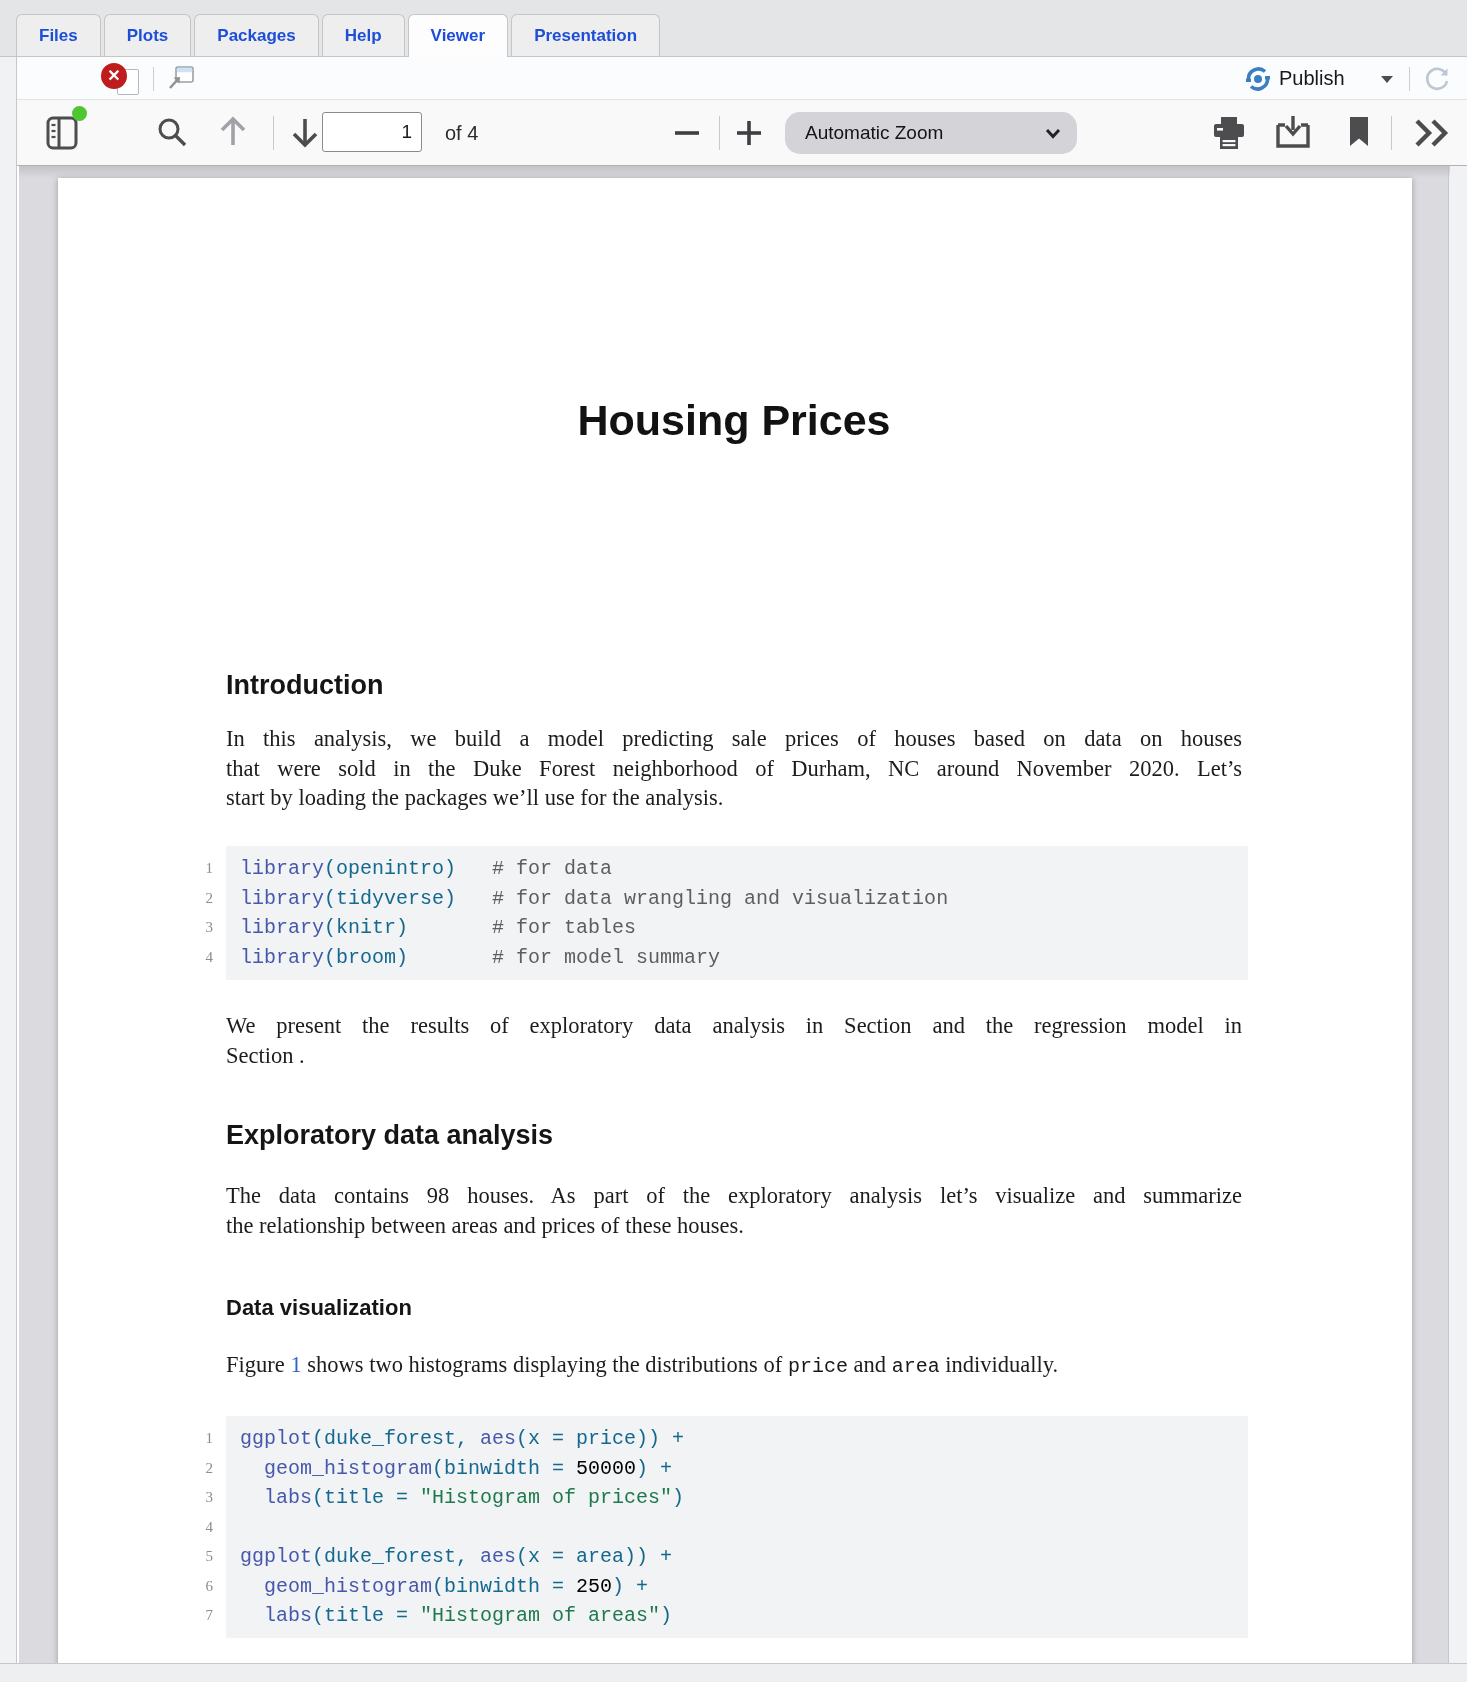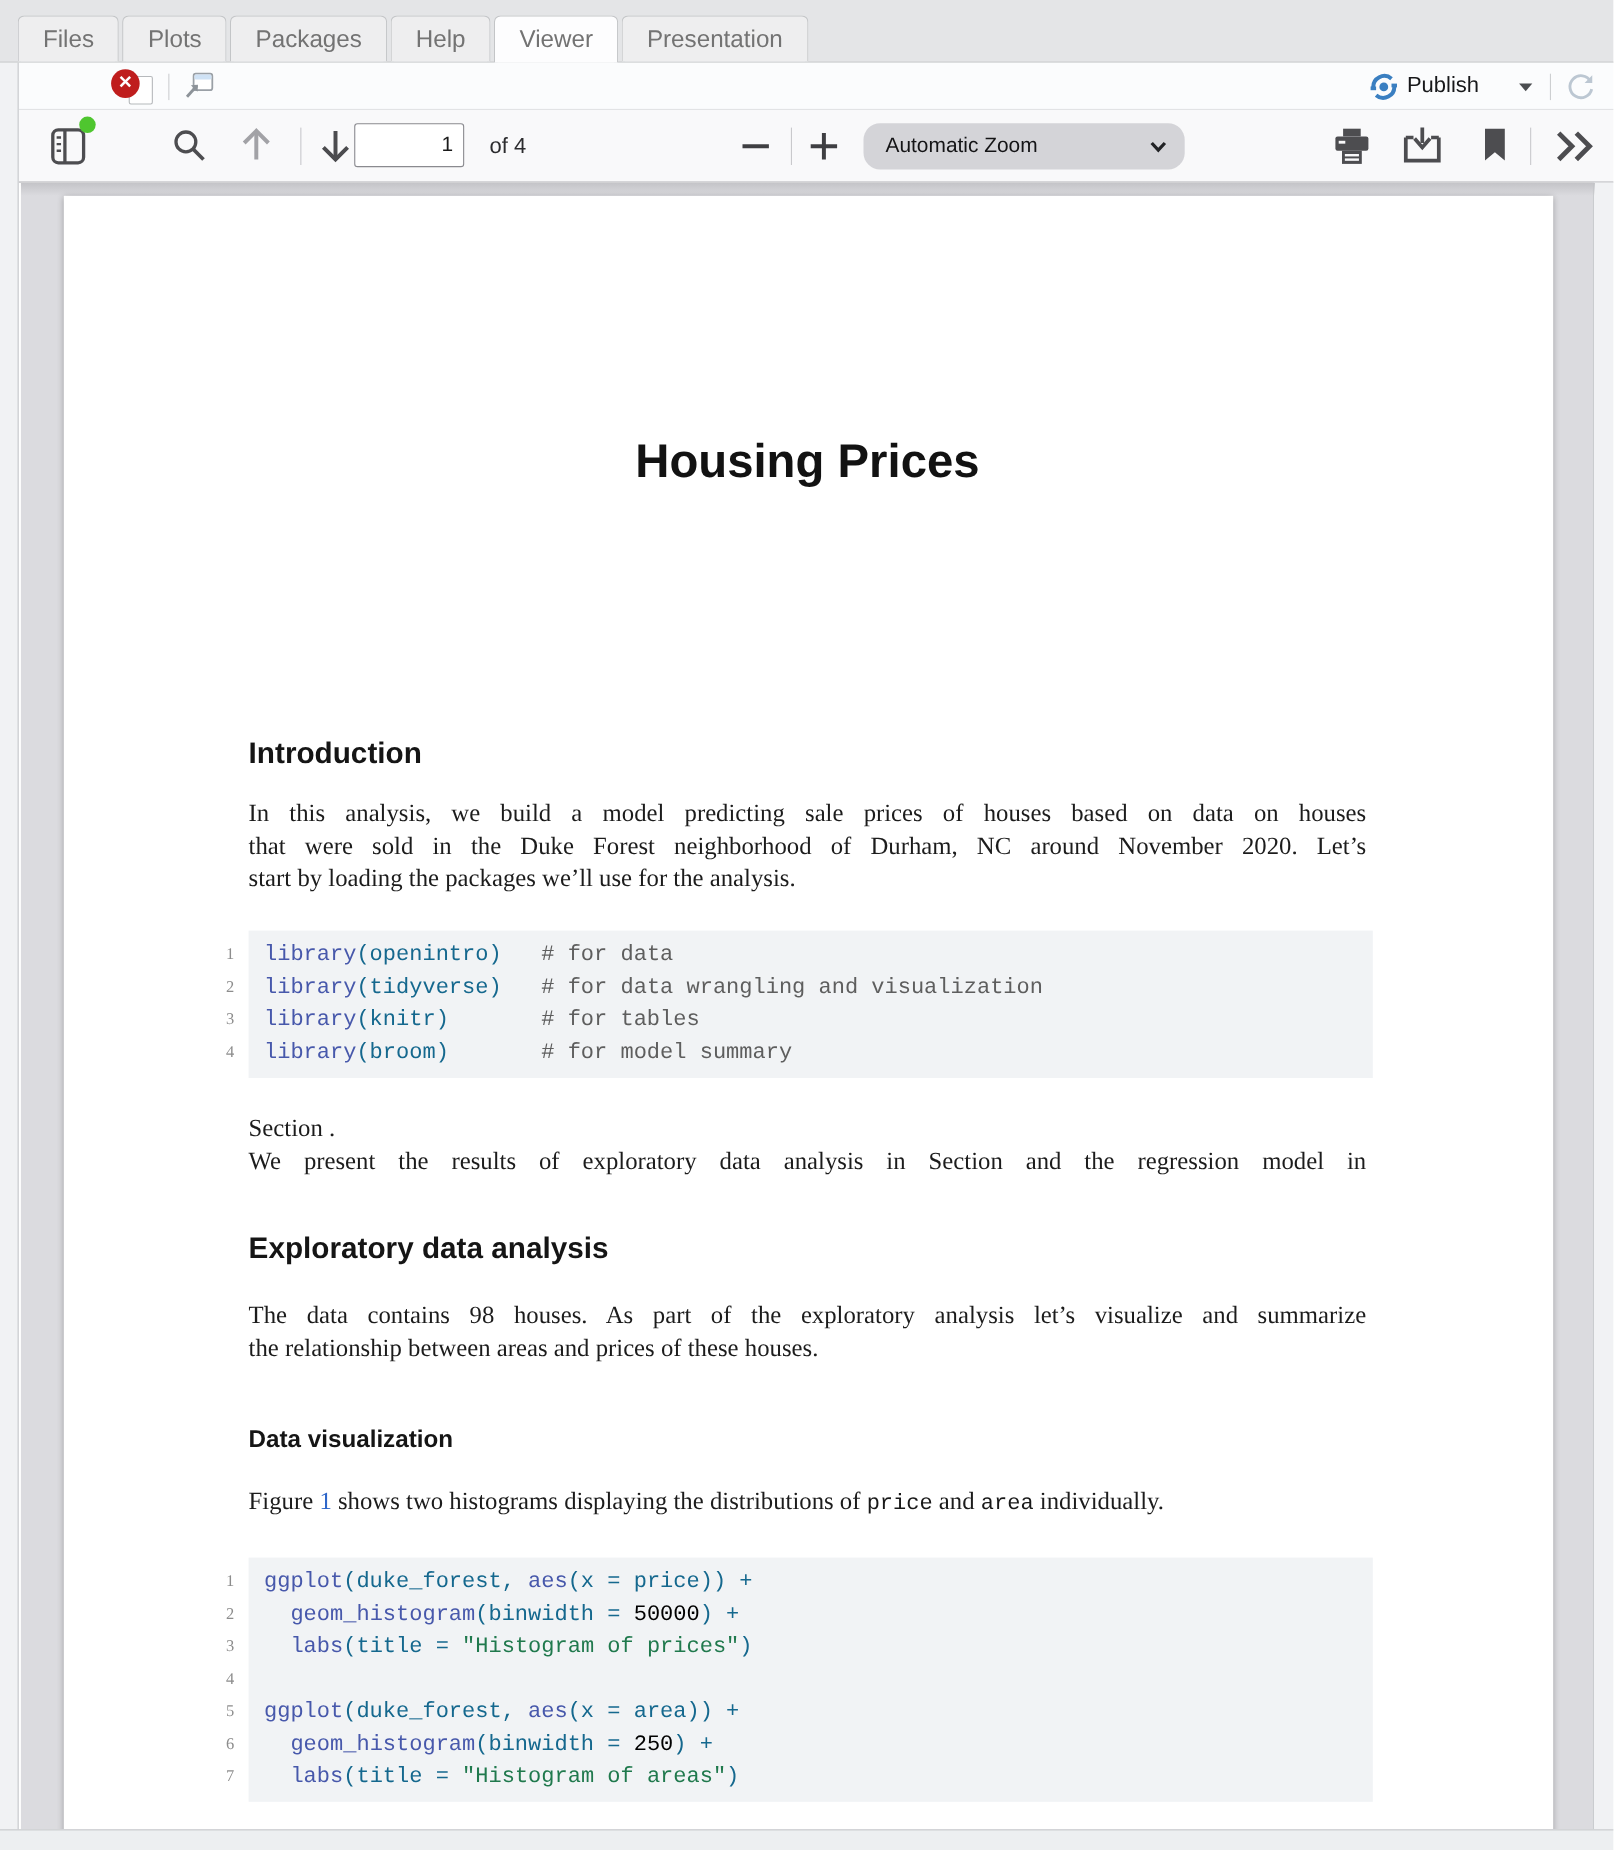--- a/index.html
+++ b/index.html
@@ -9,21 +9,21 @@
   
   .strip-left{position:absolute;left:0;top:57px;width:16px;height:1625px;background:#f1f2f4;border-right:1px solid #c6c8cb;}
   .strip-right{position:absolute;left:1448px;top:166px;width:19px;height:1497px;background:#f1f2f4;border-left:1px solid #c6c8cb;box-sizing:border-box;}
   .strip-bottom{position:absolute;left:0;top:1663px;width:1467px;height:19px;background:#edeff1;border-top:1px solid #c6c8cb;box-sizing:border-box;}
 
   
   .tabrow{position:absolute;left:0;top:0;width:1467px;height:57px;background:#e4e5e7;
           border-bottom:1px solid #c3c5c7;box-sizing:border-box;display:flex;align-items:flex-end;padding-left:16px;}
   .tab{height:42px;line-height:42px;padding:0 22px;margin-right:3px;background:#eeeeef;
        border:1px solid #c3c5c7;border-bottom:none;border-radius:6px 6px 0 0;
-       font-size:22px;font-weight:normal;color:#737373;box-sizing:border-box;}
+       font-size:17px;font-weight:bold;color:#1d4ed8;box-sizing:border-box;}
   .tab.active{background:#fdfdfe;margin-bottom:-1px;height:43px;}
 
   
   .row2{position:absolute;left:17px;top:57px;width:1450px;height:43px;background:#fbfcfd;border-bottom:1px solid #e2e3e5;box-sizing:border-box;}
   .clear-btn{position:absolute;left:84px;top:6px;width:38px;height:32px;}
   .clear-doc{position:absolute;left:16px;top:6px;width:20px;height:24px;background:#fff;border:1px solid #b6b9bc;border-radius:2px;}
   .clear-x{position:absolute;left:0;top:0;width:26px;height:26px;border-radius:50%;background:#bf1d1d;
            color:#fff;font-size:16px;font-weight:bold;text-align:center;line-height:26px;}
   .vsep{position:absolute;width:1px;background:#cdcfd1;}
   .popout{position:absolute;left:150px;top:8px;width:28px;height:26px;}
@@ -224,22 +224,22 @@
               <span class="cline"><span class="tk-fu">library</span><span class="tk-cd">(knitr)</span><span class="tk-co">       # for tables</span></span>
             </div>
             <div class="crow">
               <span class="lnum">4</span>
               <span class="cline"><span class="tk-fu">library</span><span class="tk-cd">(broom)</span><span class="tk-co">       # for model summary</span></span>
             </div>
           </div>
       </div>
 
       <div class="para" style="top:833px;">
+          <div class="pl pj">We present the results of exploratory data analysis in Section  and the regression model in</div>
           <div class="pl">Section .</div>
-          <div class="pl pj">We present the results of exploratory data analysis in Section  and the regression model in</div>
         </div>
 
       <div class="h2" style="top:942px;">Exploratory data analysis</div>
       <div class="para" style="top:1003px;">
           <div class="pl pj">The data contains 98 houses. As part of the exploratory analysis let’s visualize and summarize</div>
           <div class="pl">the relationship between areas and prices of these houses.</div>
         </div>
 
       <div class="h3" style="top:1117px;">Data visualization</div>
       <div class="para" style="top:1172px;"><span class="tk-n">Figure </span><span class="tk-l">1</span><span class="tk-n"> shows two histograms displaying the distributions of </span><span class="tk-m">price</span><span class="tk-n"> and </span><span class="tk-m">area</span><span class="tk-n"> individually.</span></div>

